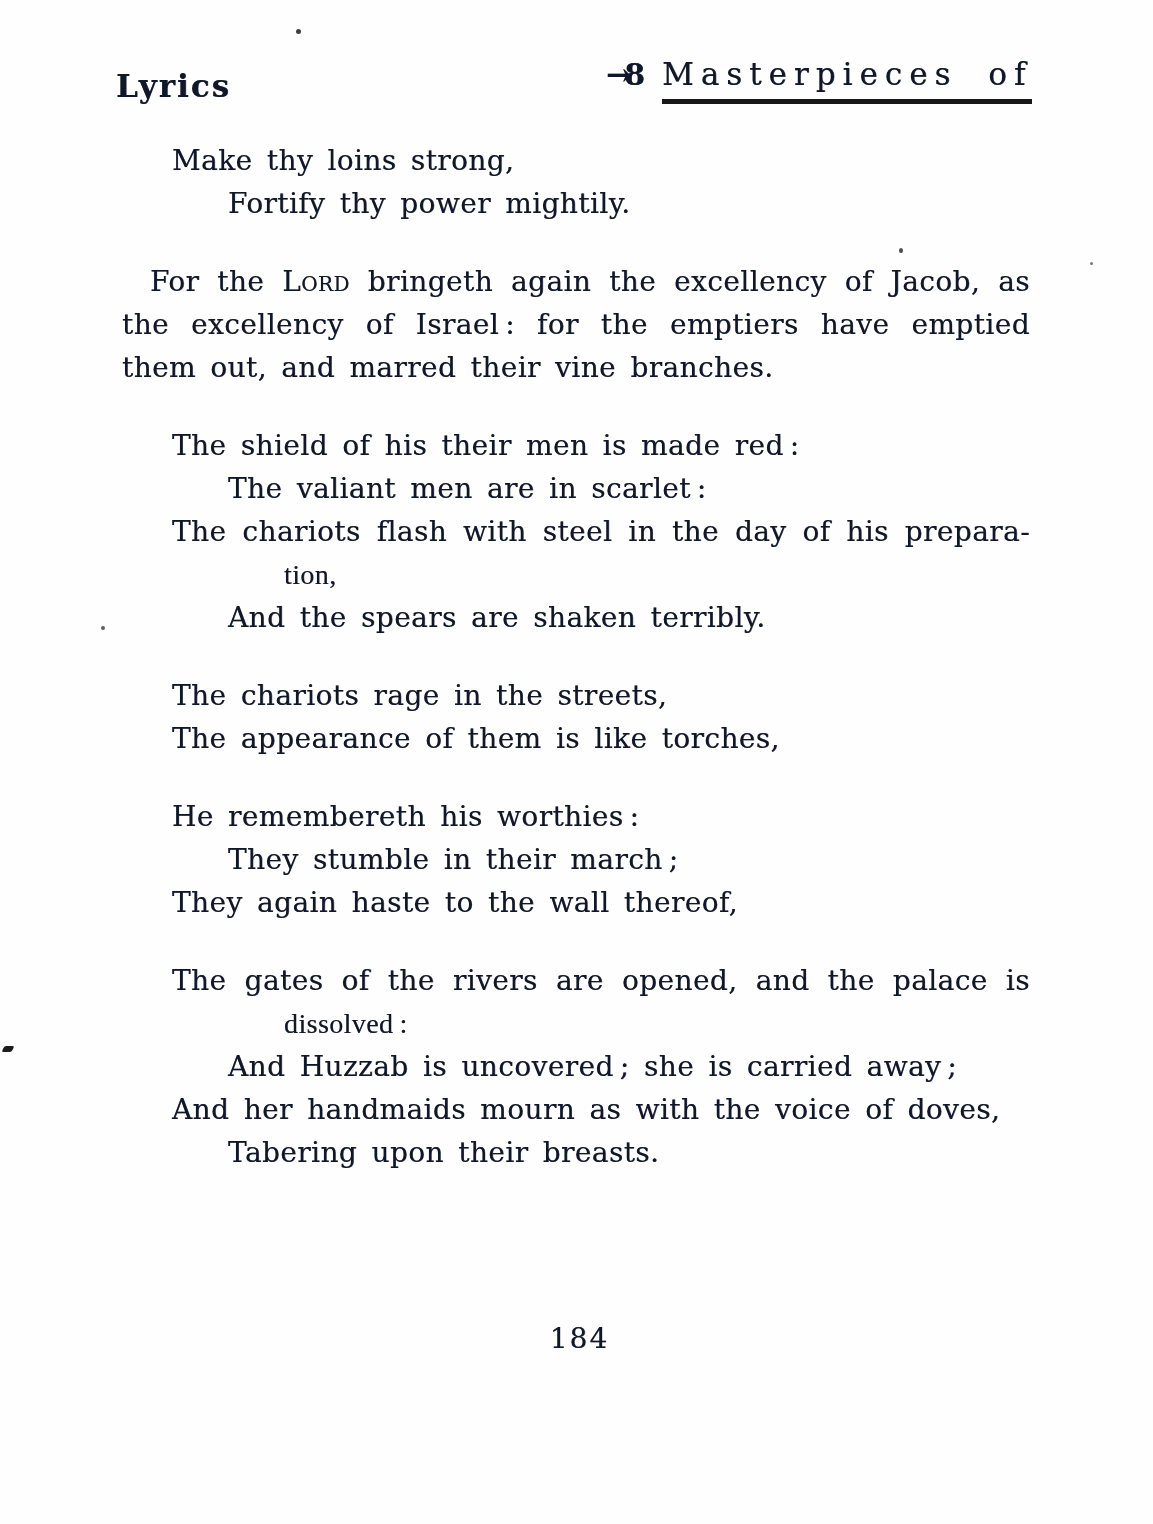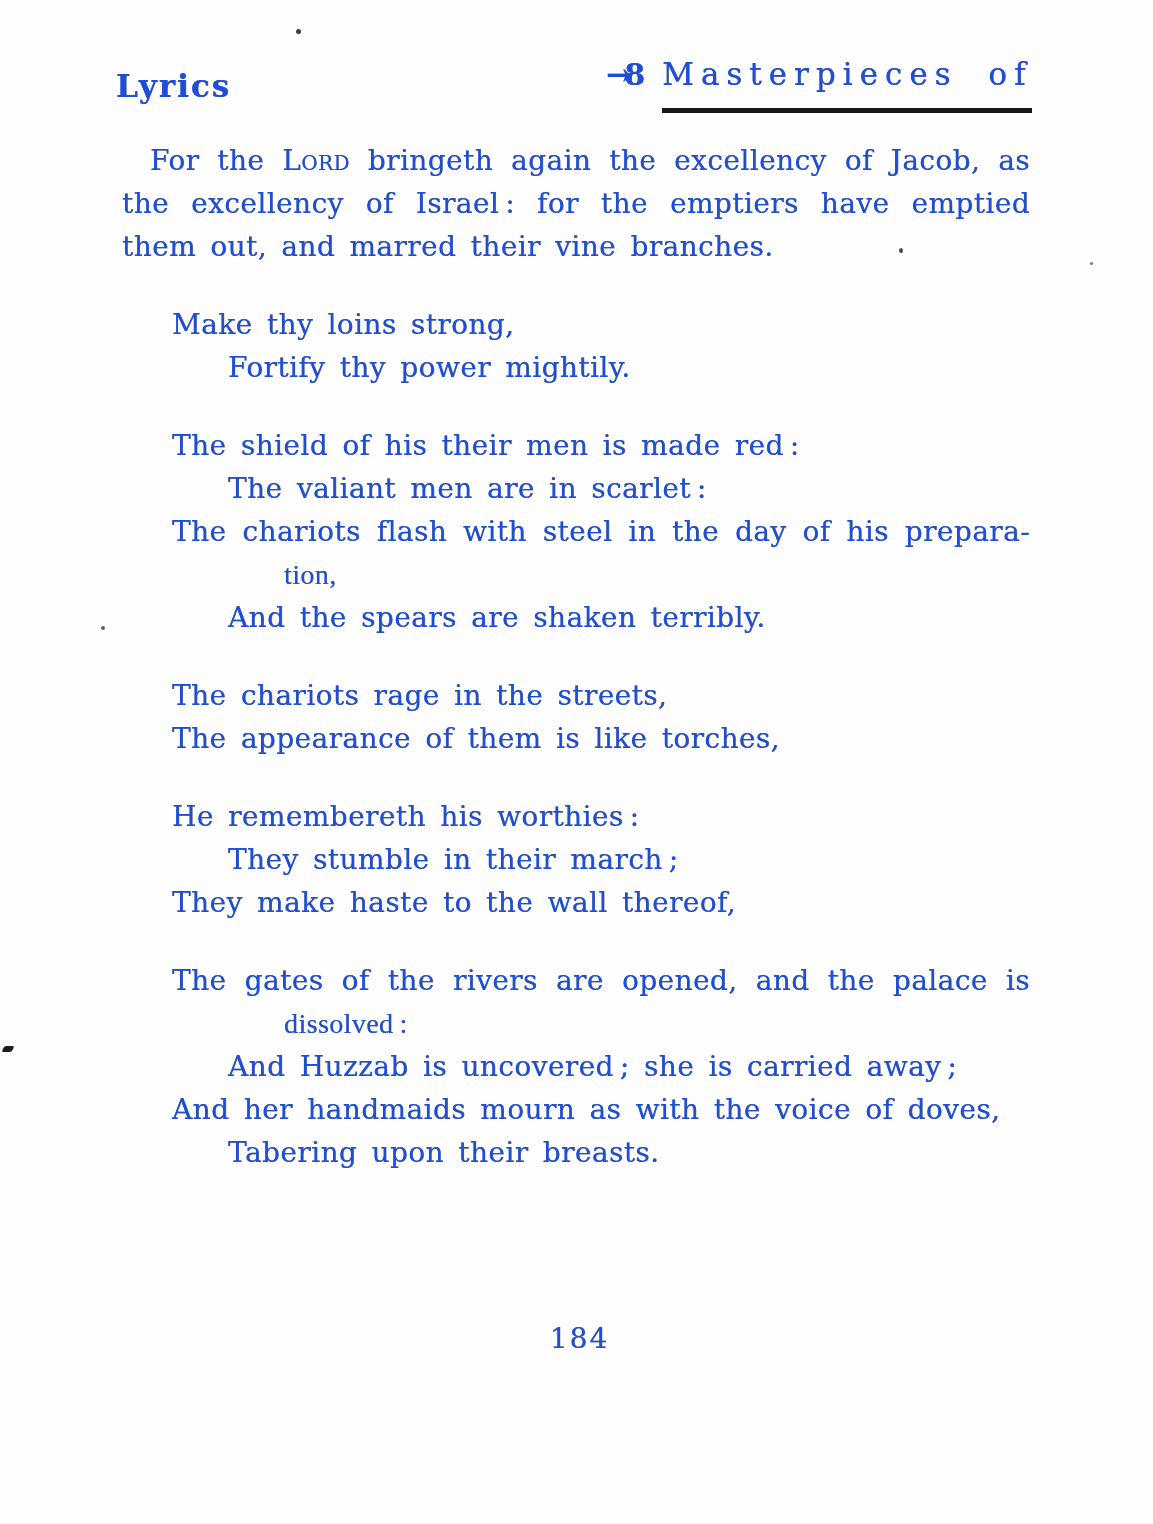--- a/index.html
+++ b/index.html
@@ -6,21 +6,21 @@
     margin: 0;
     padding: 0;
     background: #d9d9d9;
   }
   .page {
     position: relative;
     width: 1153px;
     height: 1524px;
     margin: 0 auto;
     background: #fefefe;
-    color: #1d4ed8;
+    color: #0f172a;
     font-family: "DejaVu Serif", "Liberation Serif", serif;
     overflow: hidden;
   }
   .page * { box-sizing: border-box; }
 
   
   .head-left {
     position: absolute;
     left: 116px;
     top: 68px;
@@ -40,21 +40,21 @@
     font-size: 30px;
     font-weight: bold;
     letter-spacing: -7px;
     margin-right: 24px;
     text-shadow: 0.4px 0.4px 0 rgba(20,20,20,0.6);
   }
   .head-title {
     font-size: 31px;
     letter-spacing: 7px;
     word-spacing: 14px;
-    padding-bottom: 16px;
+    padding-bottom: 7px;
     border-bottom: 5px solid #171717;
     text-shadow: 0.4px 0.4px 0 rgba(20,20,20,0.6);
   }
 
   
   .poem {
     position: absolute;
     left: 122px;
     right: 123px;
     top: 139px;
@@ -121,43 +121,43 @@
   <header>
     <div class="head-left">Lyrics</div>
     <div class="head-right">
       <span class="ornament">→8</span>
       <span class="head-title">Masterpieces of</span>
     </div>
   </header>
 
   <main class="poem" id="poem">
       <div class="stanza">
+        <div class="line ind-v0">Make thy loins strong,</div>
+        <div class="line ind-v1">Fortify thy power mightily.</div>
+      </div>
+      <div class="stanza">
         <div class="line ind-pf just">For the <span class="sc">Lord</span> bringeth again the excellency of Jacob, as</div>
         <div class="line ind-p just">the excellency of Israel : for the emptiers have emptied</div>
         <div class="line ind-p">them out, and marred their vine branches.</div>
-      </div>
-      <div class="stanza">
-        <div class="line ind-v0">Make thy loins strong,</div>
-        <div class="line ind-v1">Fortify thy power mightily.</div>
       </div>
       <div class="stanza">
         <div class="line ind-v0">The shield of his their men is made red :</div>
         <div class="line ind-v1">The valiant men are in scarlet :</div>
         <div class="line ind-v0 just">The chariots flash with steel in the day of his prepara-</div>
         <div class="line ind-v2">tion,</div>
         <div class="line ind-v1">And the spears are shaken terribly.</div>
       </div>
       <div class="stanza">
         <div class="line ind-v0">The chariots rage in the streets,</div>
         <div class="line ind-v0">The appearance of them is like torches,</div>
       </div>
       <div class="stanza">
         <div class="line ind-v0">He remembereth his worthies :</div>
         <div class="line ind-v1">They stumble in their march ;</div>
-        <div class="line ind-v0">They make haste to the wall thereof,</div>
+        <div class="line ind-v0">They again haste to the wall thereof,</div>
       </div>
       <div class="stanza">
         <div class="line ind-v0 just">The gates of the rivers are opened, and the palace is</div>
         <div class="line ind-v2">dissolved :</div>
         <div class="line ind-v1">And Huzzab is uncovered ;  she is carried away ;</div>
         <div class="line ind-v0">And her handmaids mourn as with the voice of doves,</div>
         <div class="line ind-v1">Tabering upon their breasts.</div>
       </div>
     </main>
 

